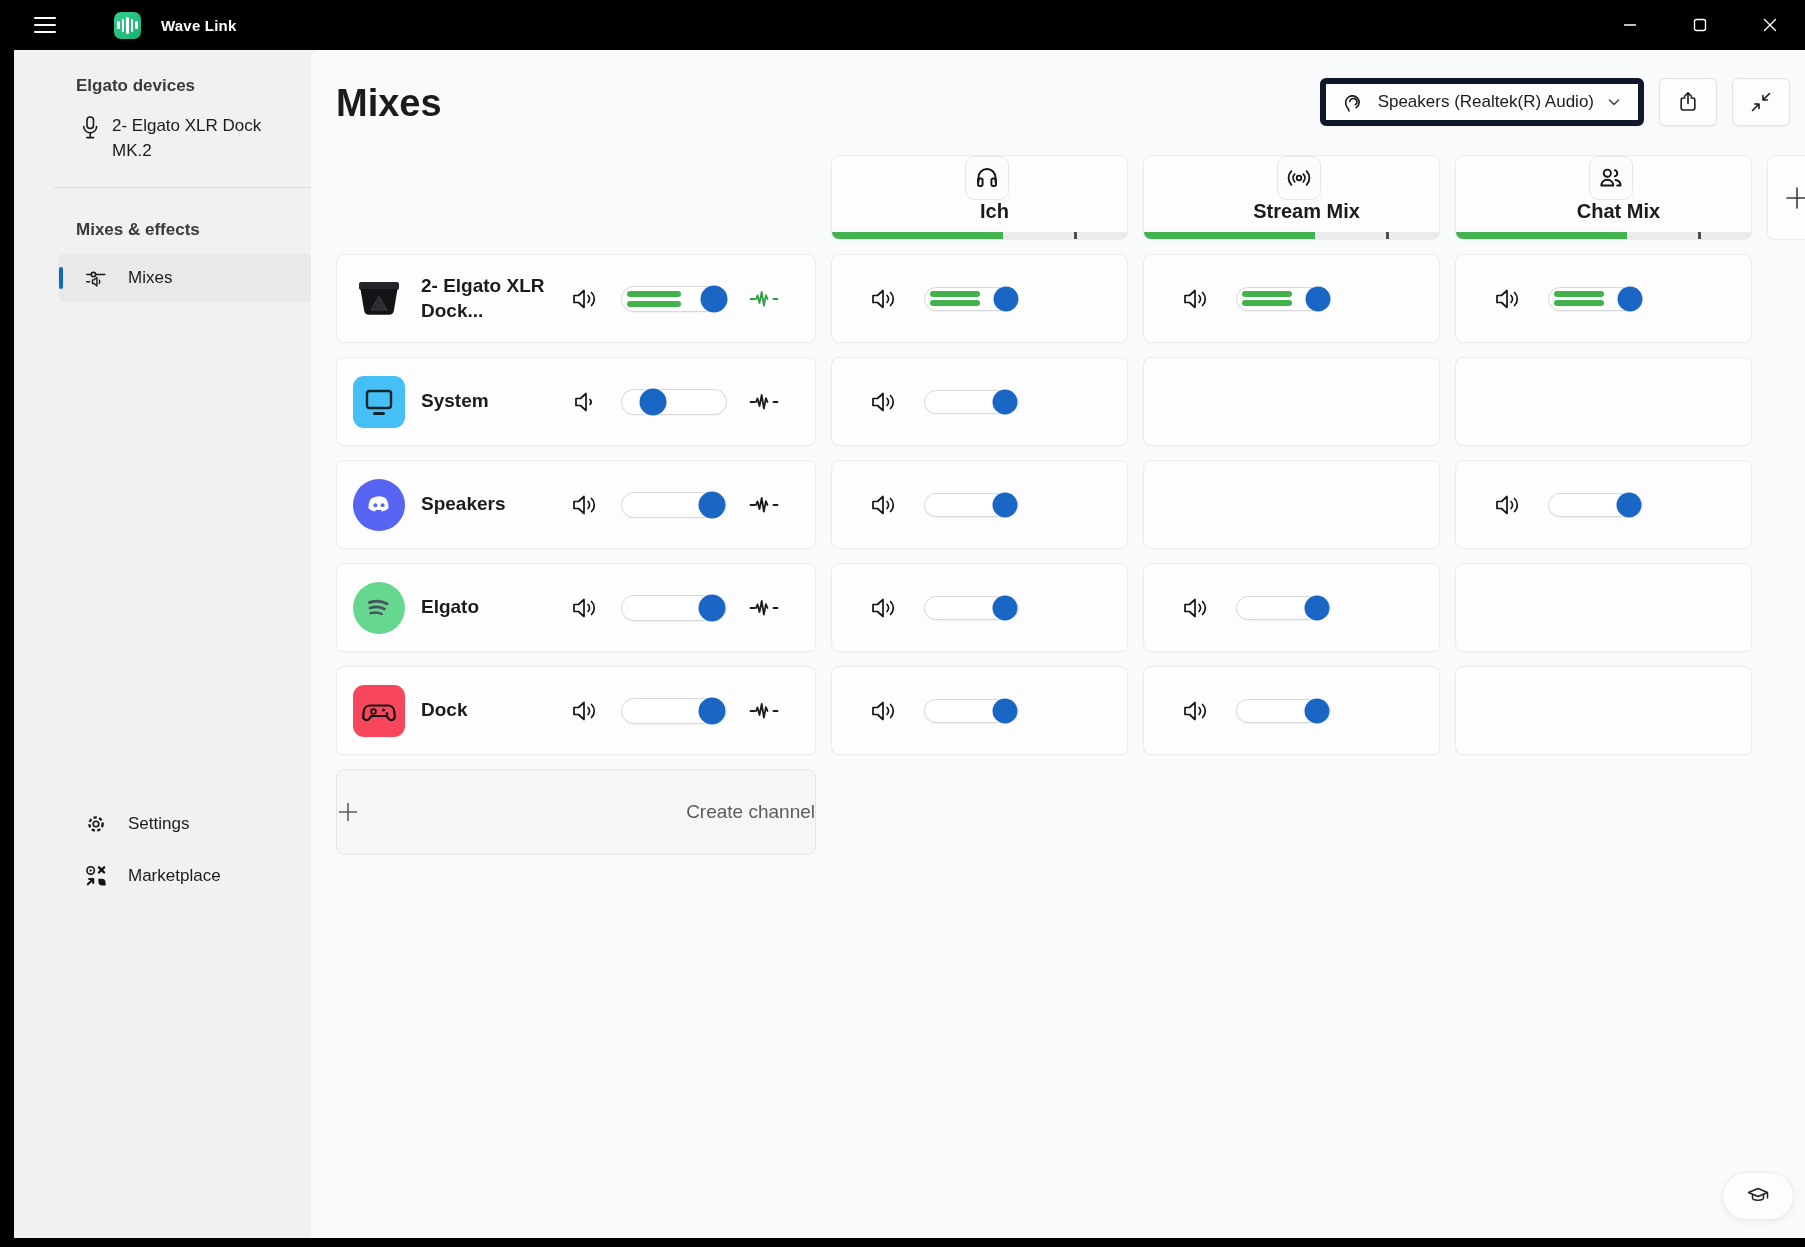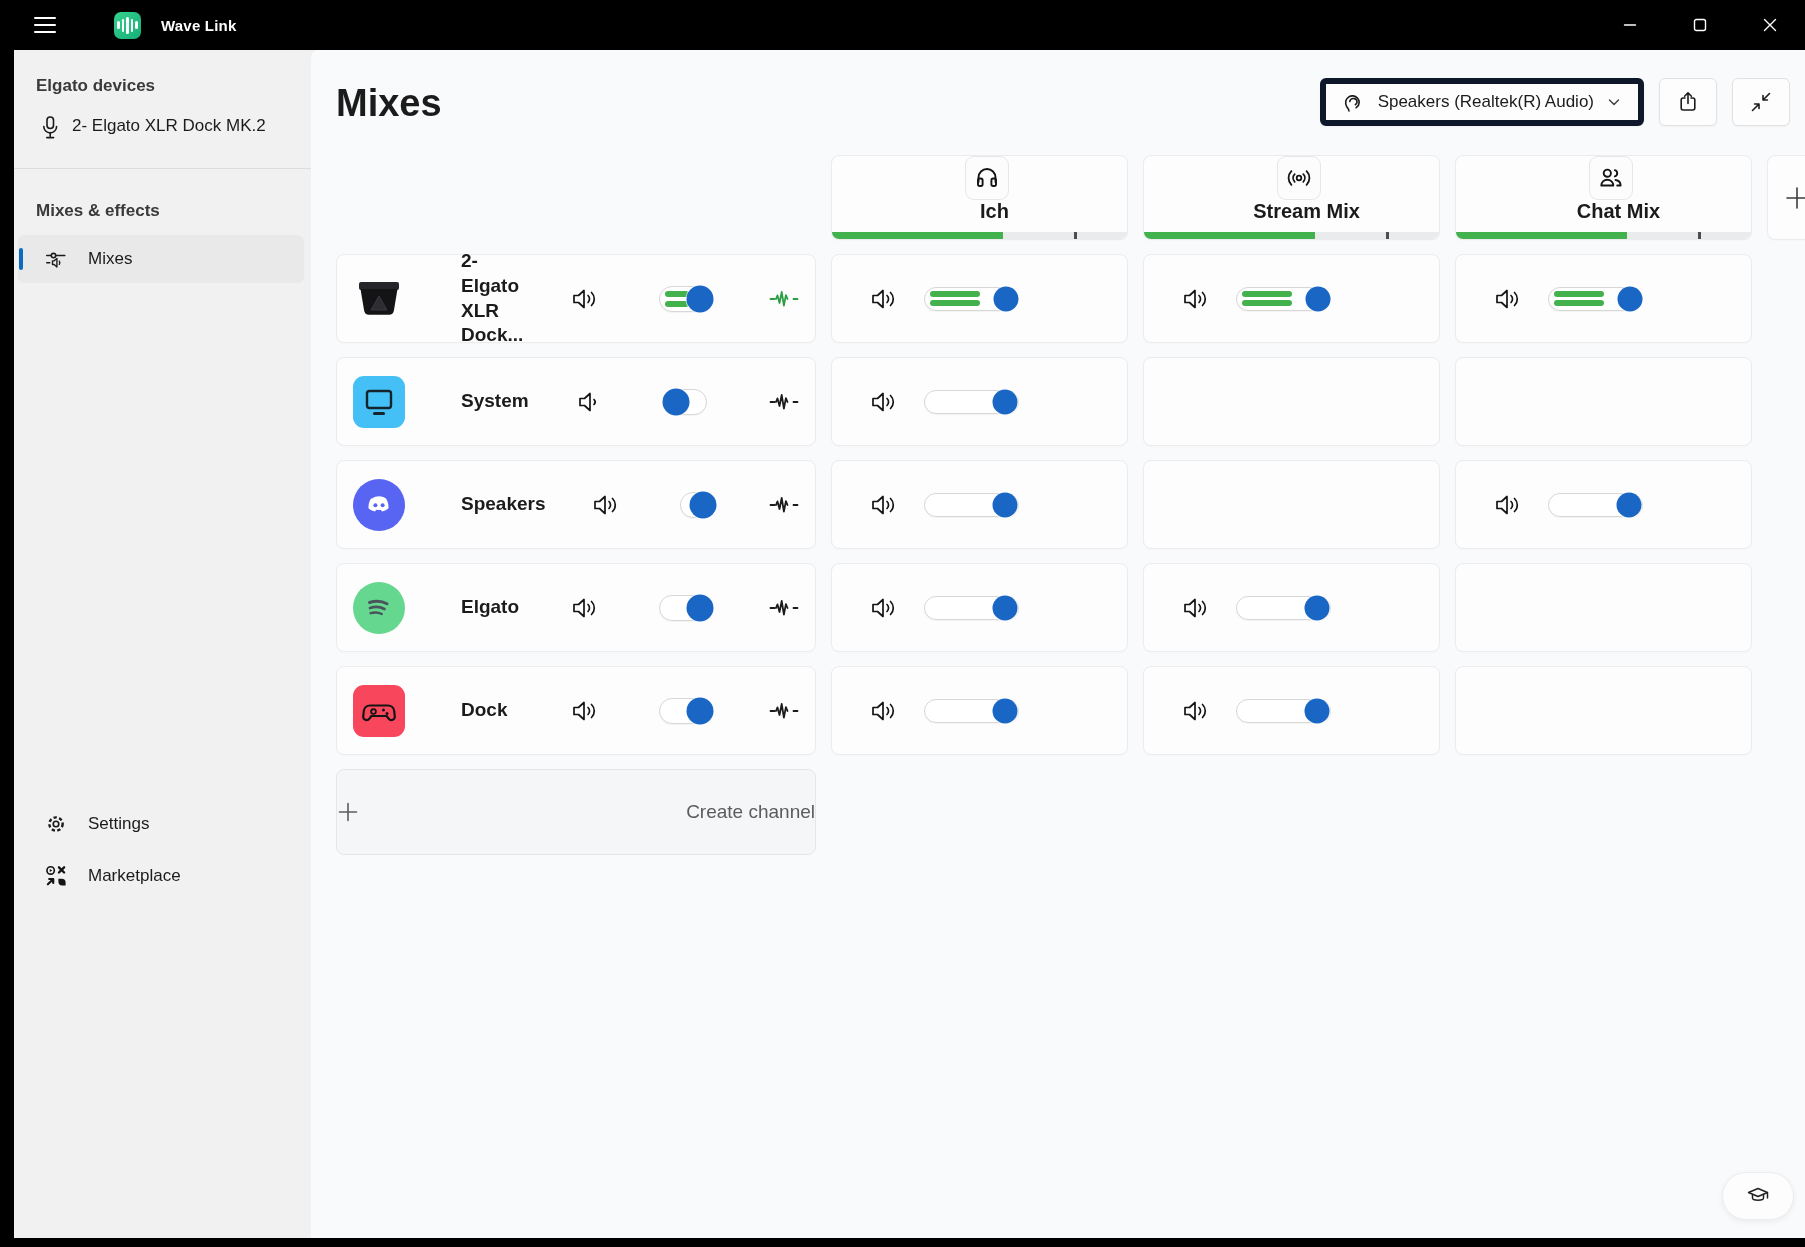--- a/index.html
+++ b/index.html
@@ -22,22 +22,22 @@
   .app-logo i:nth-child(5){height:8px;}
   .app-title { margin-left:20px; color:#fff; font-size:15px; font-weight:700; letter-spacing:.2px; }
   .win-controls { margin-left:auto; display:flex; height:50px; }
   .win-btn { width:70px; height:50px; background:none; border:none; color:#fff;
              display:flex; align-items:center; justify-content:center; cursor:pointer; }
 
   
   .body-area { position:absolute; left:14px; top:50px; width:1791px; height:1188px; background:#f1f1f2; }
 
   
-  .sidebar { position:absolute; left:0; top:0; width:297px; height:864px; background:#f1f1f2;
-             display:flex; flex-direction:column; }
+  .sidebar { position:absolute; left:8px; top:0; width:297px; height:864px; background:#f1f1f2;
+             display:flex; flex-direction:column;padding-left:32px; }
   .side-section { margin:26px 0 10px 22px; font-size:17px; font-weight:700; color:#3a3a3a; }
   .device-item { display:flex; align-items:flex-start; gap:10px; padding:8px 14px 14px 24px; cursor:pointer; }
   .device-item .dlabel { font-size:17px; line-height:1.45; color:#1b1b1b; max-width:205px; }
   .side-divider { height:1px; background:#dddddd; margin:10px 0 6px 0; }
   .nav-item { position:relative; display:flex; align-items:center; height:48px; margin:4px 7px 4px 4px;
               border-radius:6px; cursor:pointer; }
   .nav-item.selected { background:#e9e9ea; }
   .nav-item .accent { display:none; }
   .nav-item.selected .accent { display:block; position:absolute; left:1px; top:13px; width:4px; height:22px;
                                border-radius:3px; background:#0d6cc0; }
@@ -70,21 +70,21 @@
   .mix-head { position:relative; display:flex; align-items:center; padding-left:14px; overflow:hidden; cursor:pointer;flex-direction:column; }
   .mix-head .hicon { width:44px; height:44px; border:1px solid #e7e7e9; border-radius:9px; background:#fcfcfd;
                      display:flex; align-items:center; justify-content:center; }
   .mix-head .hlabel { margin-left:16px; font-size:20px; font-weight:700; color:#1b1b1b; }
   .col-meter { position:absolute; left:0; right:0; bottom:0; height:7px; background:#eaebec; }
   .col-meter .fill { position:absolute; left:0; top:0; bottom:0; width:var(--meter,50%); background:#41b24e; }
   .col-meter .marker { position:absolute; top:0; bottom:0; left:var(--tick,80%); width:3px; background:#4d4d4d; }
   .plus-card { display:flex; align-items:center; justify-content:center; color:#5a5a5a; cursor:pointer; }
 
   
-  .chan { display:flex; align-items:center; padding:0 16px;gap:40px; }
+  .chan { display:flex; align-items:center; padding:0 16px; }
   .chan .cicon { width:52px; height:52px; border-radius:11px; overflow:hidden; flex:0 0 auto;
                  display:flex; align-items:center; justify-content:center; }
   .chan .clabel { margin-left:16px; width:142px; font-size:19px; font-weight:700; line-height:1.3; color:#1b1b1b; }
   .chan .spk { margin-left:4px; width:36px; display:flex; justify-content:center; cursor:pointer; }
   .chan .wave { margin-left:22px; width:30px; display:flex; justify-content:center; cursor:pointer; }
 
   
   .cell { display:flex; align-items:center; padding-left:34px; }
   .cell .spk { width:36px; display:flex; justify-content:center; cursor:pointer; }
   .cell .slider { margin-left:22px; }

